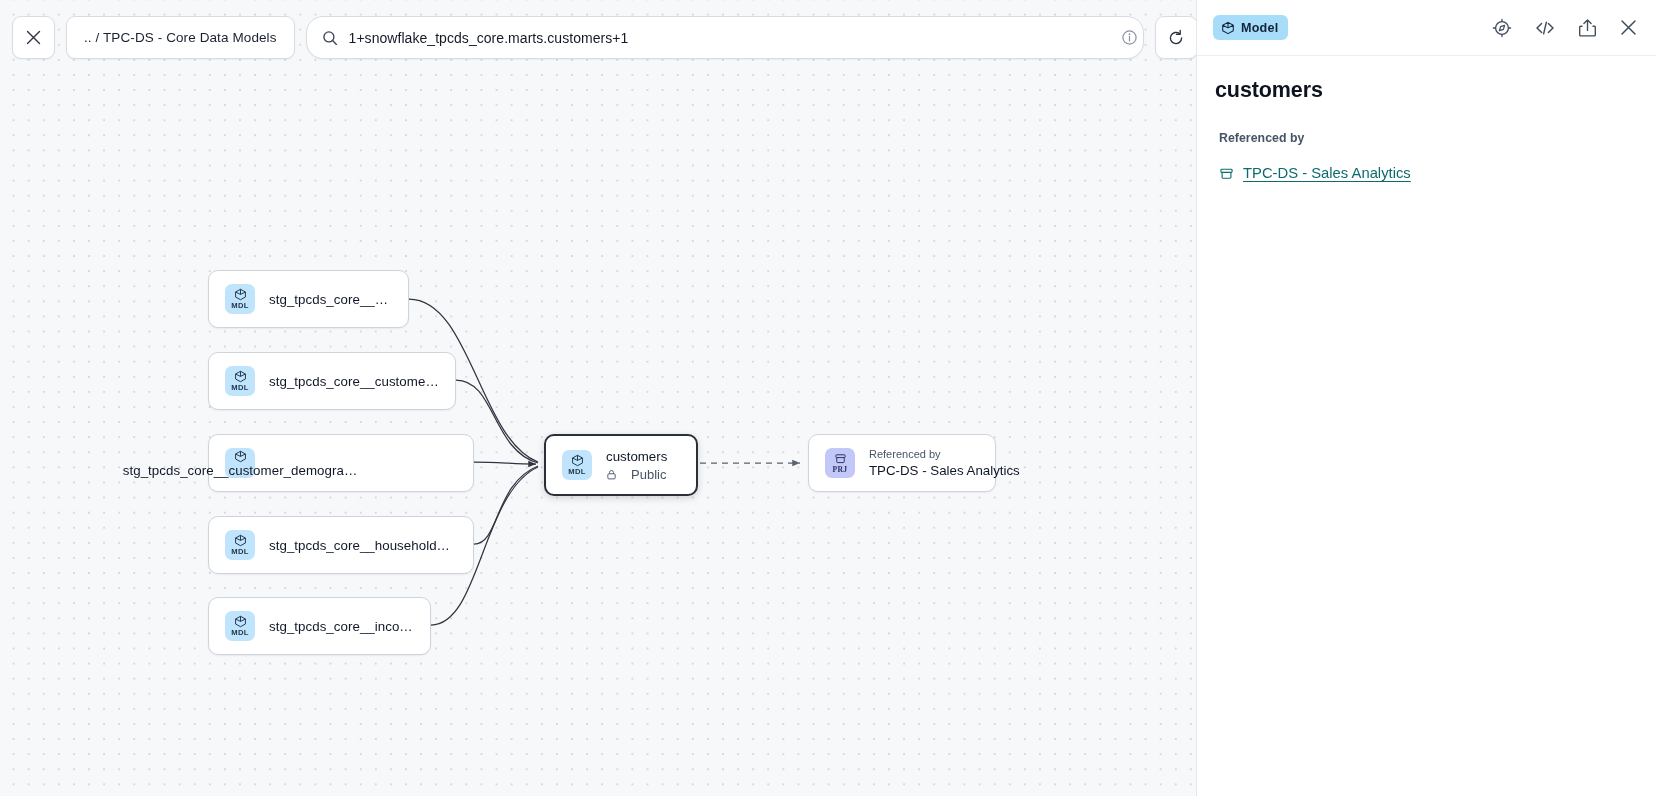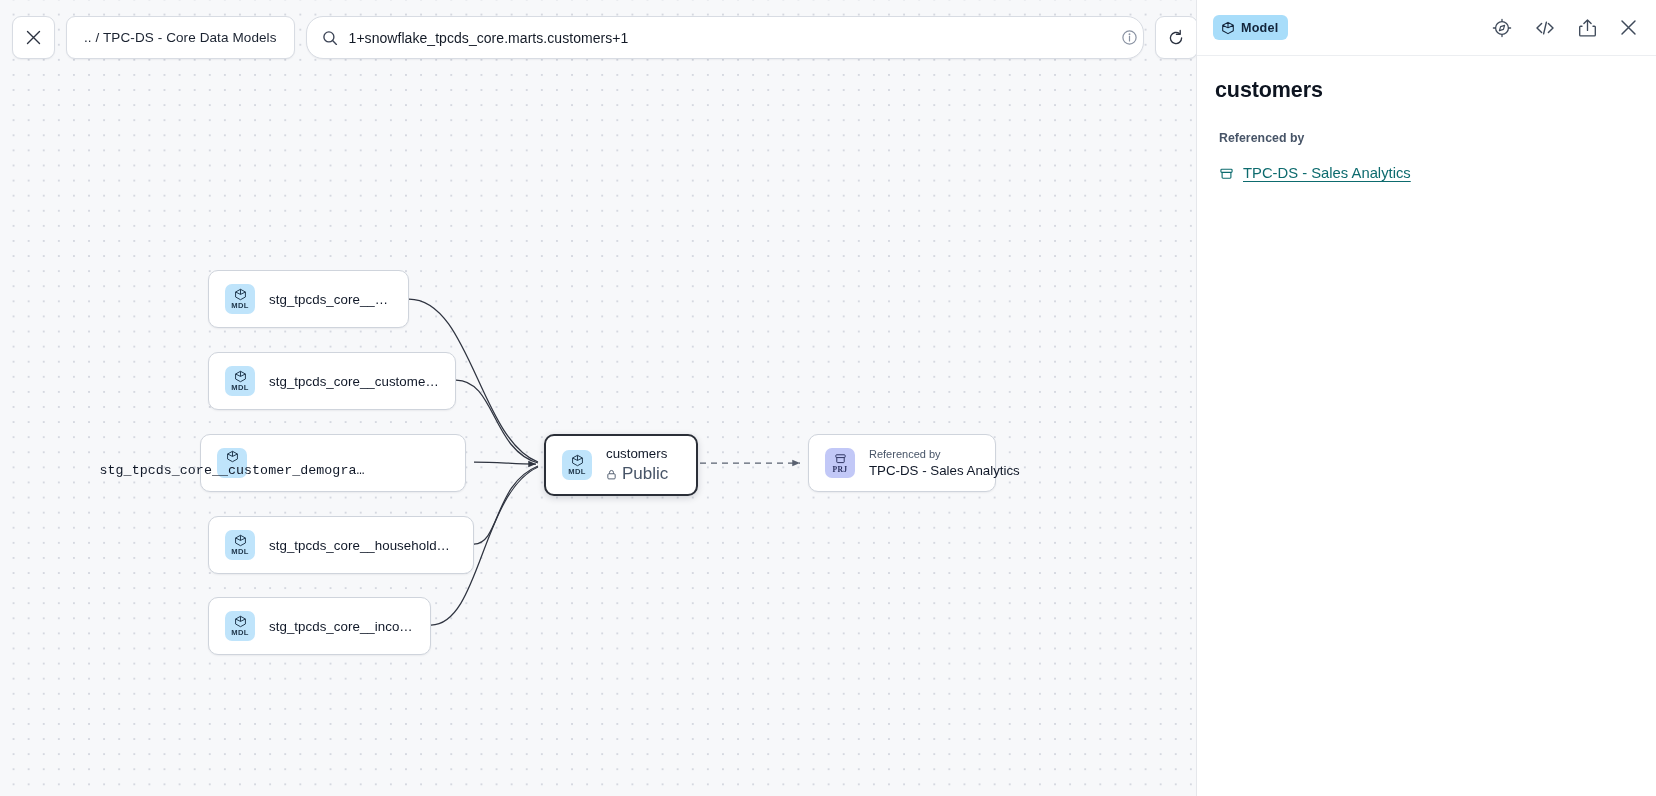--- a/index.html
+++ b/index.html
@@ -96,22 +96,22 @@
   }
   .badge.prj .btxt { color: #2b3160; font-family: Liberation Serif, serif; }
   .node-label {
     font-size: 13.3px; color: #101828; white-space: nowrap;
     overflow: hidden; text-overflow: ellipsis;
     letter-spacing: .05px;
   }
   .node-stack { display: flex; flex-direction: column; gap: 3px; min-width: 0; }
   .node-title { font-size: 13.3px; color: #101828; white-space: nowrap; }
   .node-sub {
-    font-size: 17px; color: #475467;
-    display: flex; align-items: center; gap: 5px; white-space: nowrap;
+    font-size: 13px; color: #475467;
+    display: flex; align-items: center; gap: 14px; white-space: nowrap;
   }
   .node-sub-small { font-size: 11px; color: #475467; white-space: nowrap; }
 
   svg.edges { position: absolute; inset: 0; width: 1196px; height: 796px; z-index: 1; }
 
   
   .panel {
     width: 460px; height: 796px;
     background: #fff;
     border-left: 1px solid #e5e7eb;
@@ -260,21 +260,21 @@
         <span class="bico">
           <svg width="13" height="13" viewBox="0 0 14 14">
               <path d="M7 1.4 L12.3 4.3 L12.3 9.7 L7 12.6 L1.7 9.7 L1.7 4.3 Z M7 1.4 L7 6.9 M7 6.9 L12.3 4.3 M7 6.9 L1.7 4.3" stroke="#20384d" stroke-width="1.05" fill="none" stroke-linejoin="round"></path>
             </svg>
         </span>
         <span class="btxt">MDL</span>
       </div>
       <span class="node-label">stg_tpcds_core__customer_address</span>
     </div>
 
-    <div class="node" style="left:200px; top:434px; width:266px; height:58px;font-family:Liberation Mono, monospace;">
+    <div class="node" style="left:208px; top:434px; width:266px; height:58px;">
       <div class="badge mdl">
         <span class="bico">
           <svg width="13" height="13" viewBox="0 0 14 14">
               <path d="M7 1.4 L12.3 4.3 L12.3 9.7 L7 12.6 L1.7 9.7 L1.7 4.3 Z M7 1.4 L7 6.9 M7 6.9 L12.3 4.3 M7 6.9 L1.7 4.3" stroke="#20384d" stroke-width="1.05" fill="none" stroke-linejoin="round"></path>
             </svg>
         </span>
         <span class="node-label">stg_tpcds_core__customer_demogra…</span>
       </div>
     </div>
 

